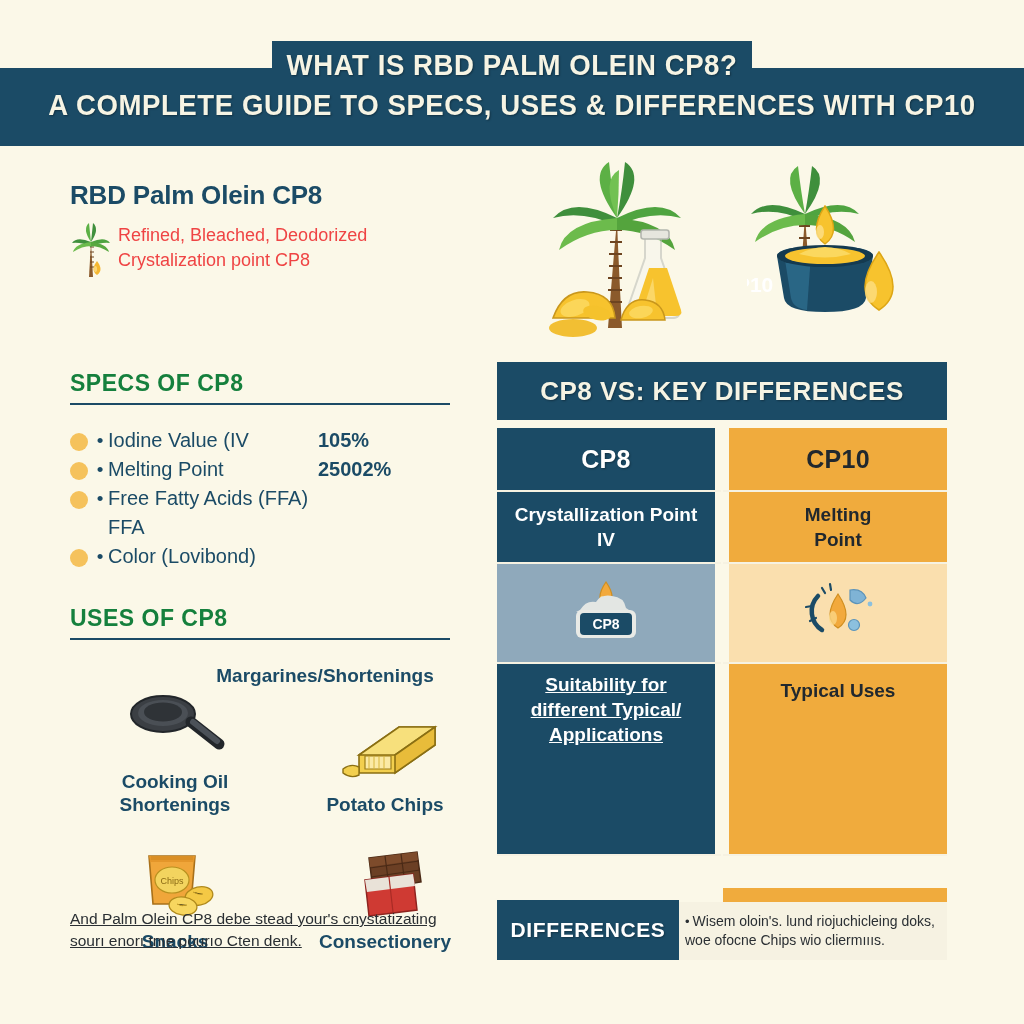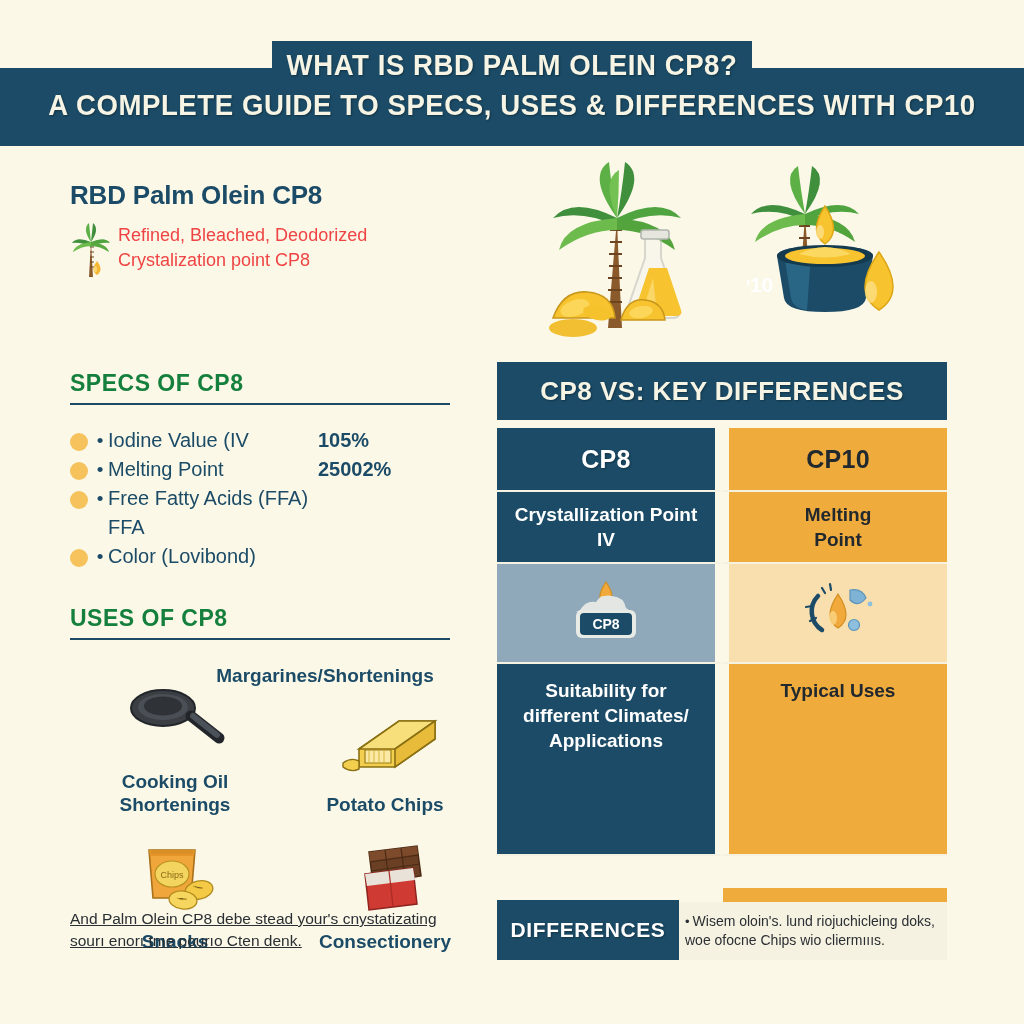--- a/index.html
+++ b/index.html
@@ -167,21 +167,21 @@
     justify-content:flex-end;
     padding-bottom:2px;
   }
   .use-art { position:relative; width:120px; height:76px; }
   .use-caption {
     font-size:19px;
     font-weight:bold;
     color:#1b4b66;
     text-align:center;
     line-height:23px;
-    margin-top:12px;
+    margin-top:6px;
   }
 
   .footer-note {
     position:absolute;
     left:70px; top:908px;
     width:395px;
     font-size:15.5px;
     line-height:22px;
     color:#2a2f33;
     text-decoration:underline;
@@ -553,24 +553,24 @@
           <circle cx="82" cy="24" r="2.4" fill="#8cc0de"></circle>
         </svg>
       </span>
     </div>
 
     <div class="rule-row">
       <div class="rule-navy"></div>
       <div class="rule-amber"></div>
     </div>
 
-    <div class="cell cell-navy" style="align-items:flex-start;padding-top:14px;">
+    <div class="cell cell-navy" style="align-items:flex-start;padding-top:8px;text-decoration:underline;">
       <span class="row-txt">
         <span>Suitability for</span><br>
-        <span>different Climates/</span><br>
+        <span>different Typical/</span><br>
         <span>Applications</span>
       </span>
     </div>
     <div class="cell cell-amber" style="align-items:flex-start;padding-top:14px;">
       <span class="row-txt row-txt-amber">Typical Uses</span>
     </div>
 
     <div class="rule-row">
       <div class="rule-navy"></div>
       <div class="rule-amber"></div>

